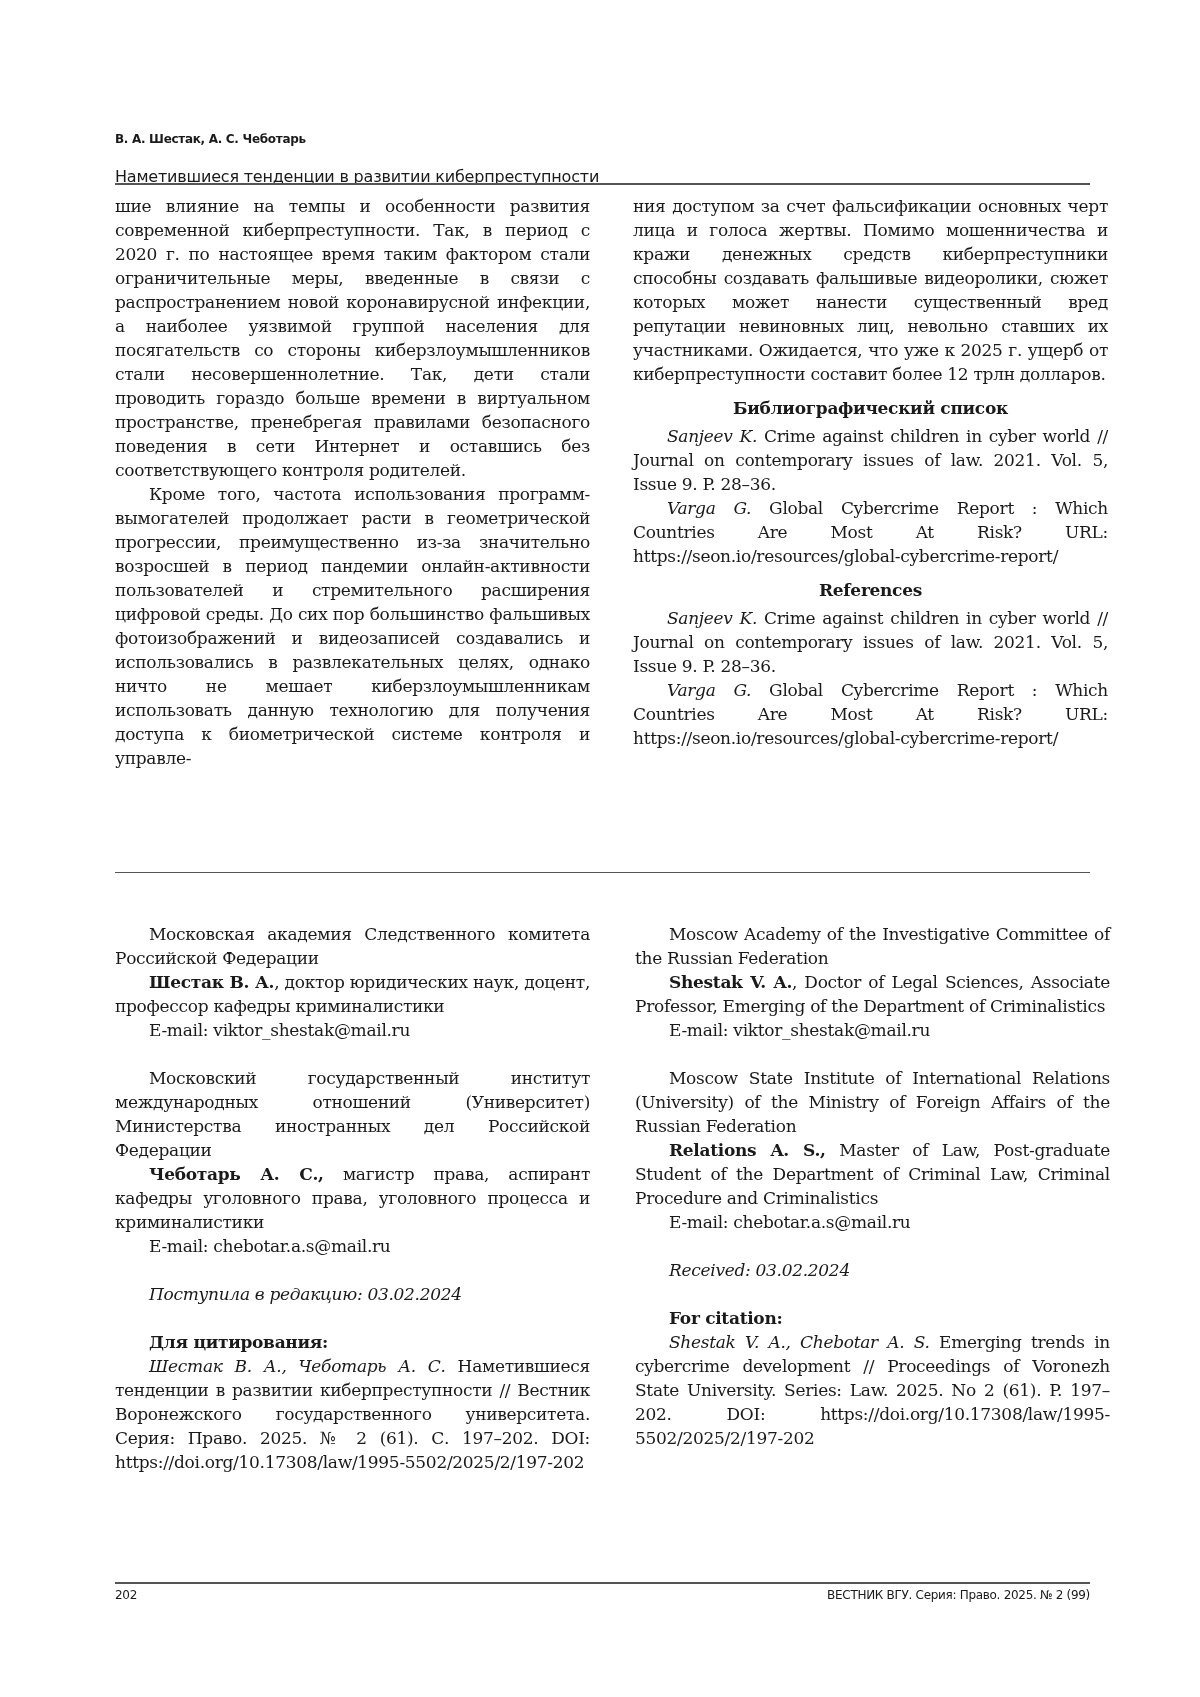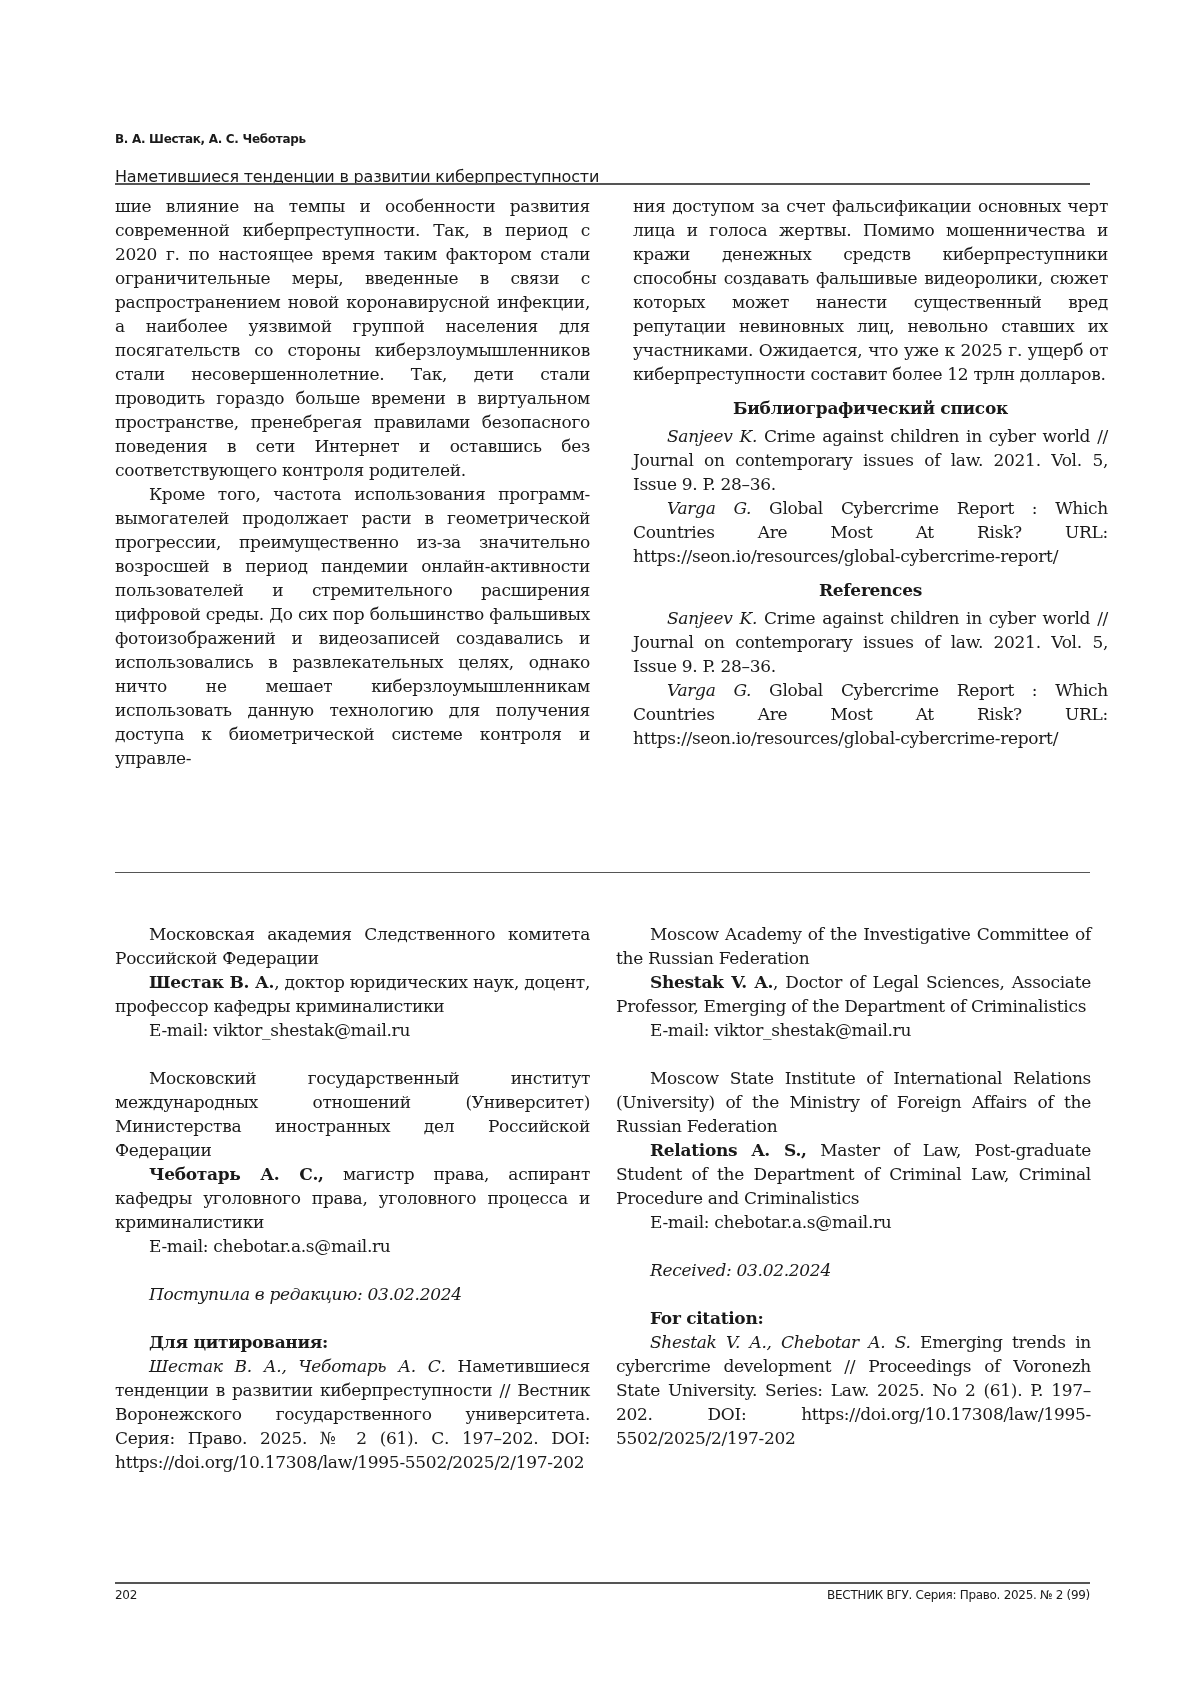--- a/index.html
+++ b/index.html
@@ -52,21 +52,21 @@
   <p class="ind">Московский государственный институт международных отношений (Университет) Министерства иностранных дел Российской Федерации</p>
   <p class="ind"><span class="b">Чеботарь А. С.,</span><span> магистр права, аспирант кафедры уголовного права, уголовного процесса и криминалистики</span></p>
   <p class="ind">E-mail: chebotar.a.s@mail.ru</p>
   <div class="gap"></div>
   <p class="ind it">Поступила в редакцию: 03.02.2024</p>
   <div class="gap"></div>
   <p class="ind b">Для цитирования:</p>
   <p class="ind"><span class="it">Шестак В. А., Чеботарь А. С.</span><span> Наметившиеся тенденции в развитии киберпреступности // Вестник Воронежского государственного университета. Серия: Право. 2025. № 2 (61). С. 197–202. DOI: https://doi.org/10.17308/law/1995-5502/2025/2/197-202</span></p>
 </div>
 
-<div class="col serif" style="left:616px;top:922px;width:475px;">
+<div class="col serif" style="left:635px;top:922px;width:475px;">
   <p class="ind">Moscow Academy of the Investigative Committee of the Russian Federation</p>
   <p class="ind"><span class="b">Shestak V. A.</span><span>, Doctor of Legal Sciences, Associate Professor, Emerging of the Department of Criminalistics</span></p>
   <p class="ind">E-mail: viktor_shestak@mail.ru</p>
   <div class="gap"></div>
   <p class="ind">Moscow State Institute of International Relations (University) of the Ministry of Foreign Affairs of the Russian Federation</p>
   <p class="ind"><span class="b">Relations A. S.,</span><span> Master of Law, Post-graduate Student of the Department of Criminal Law, Criminal Procedure and Criminalistics</span></p>
   <p class="ind">E-mail: chebotar.a.s@mail.ru</p>
   <div class="gap"></div>
   <p class="ind it">Received: 03.02.2024</p>
   <div class="gap"></div>

